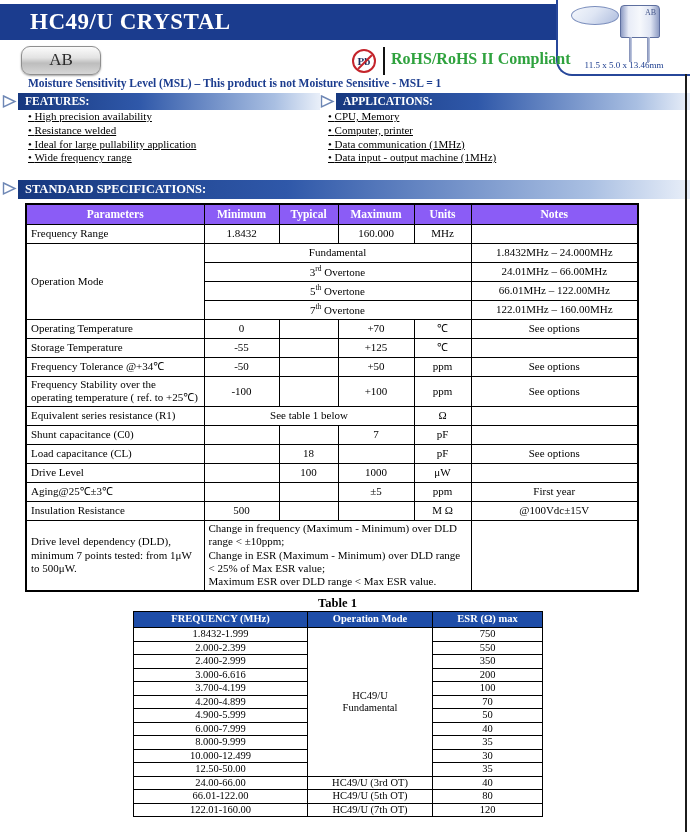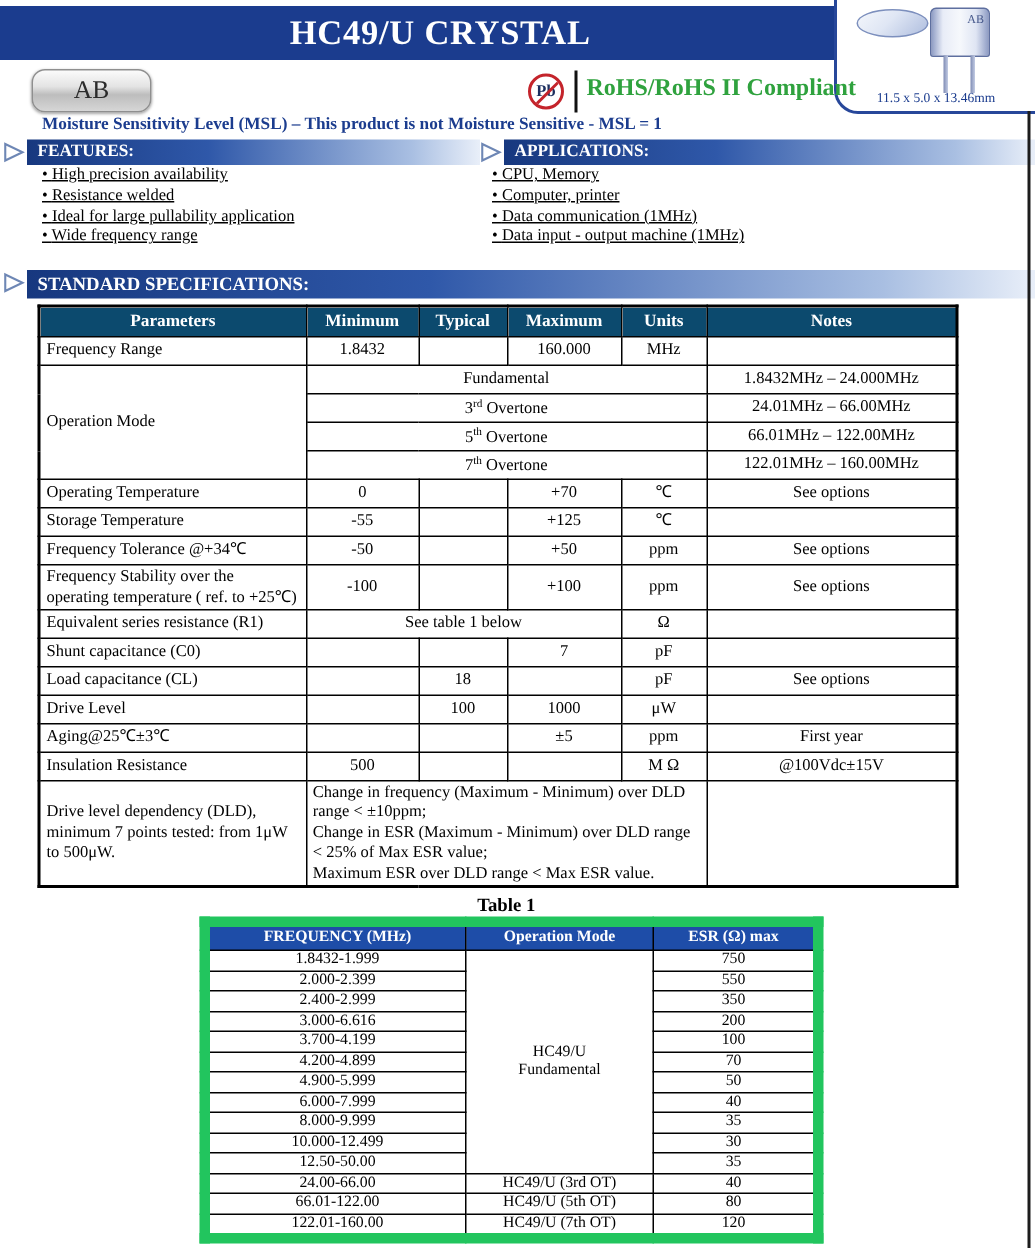--- a/index.html
+++ b/index.html
@@ -1,20 +1,20 @@
 <!DOCTYPE html>
 <html><head>
 <meta charset="utf-8">
 <style>
   html,body{margin:0;padding:0;}
   body{font-family:"Liberation Serif", serif; background:#888;}
   .page{position:relative;width:690px;height:832px;background:#fff;overflow:hidden;}
 
   
-  .title-bar{position:absolute;left:0;top:4px;width:557px;height:36px;background:#1b3c8e;text-align:center;}
+  .title-bar{position:absolute;left:0;top:4px;width:557px;height:36px;background:#1b3c8e;}
   .title-bar h1{margin:0;padding-left:30px;line-height:36px;font-size:23px;font-weight:bold;color:#fff;letter-spacing:.5px;}
 
   
   .crystal-box{position:absolute;left:556px;top:0;width:134px;height:76px;background:#fff;
     border-left:2px solid #27479a;border-bottom:2px solid #27479a;border-bottom-left-radius:16px;box-sizing:border-box;}
   .oval{position:absolute;left:13px;top:6px;width:46px;height:17px;border-radius:50%;
     background:linear-gradient(135deg,#f4f7fc 0%,#dfe6f4 45%,#aebdde 100%);border:1px solid #7c8fbd;}
   .xtal-body{position:absolute;left:62px;top:5px;width:38px;height:31px;border:1px solid #5e6f9f;border-radius:4px 4px 2px 2px;
     background:linear-gradient(90deg,#8e9cc4 0%,#e8ecf7 20%,#f6f8fc 50%,#dfe5f3 78%,#8e9cc4 100%);}
   .xtal-ab{position:absolute;right:3px;top:2px;font-size:8px;color:#47598c;}
@@ -49,27 +49,27 @@
   .bullets{position:absolute;margin:0;padding:0;list-style:none;font-size:11px;color:#000;text-decoration:underline;}
   .bullets li{line-height:13.8px;}
   .bullets li::before{content:"• ";}
   .feat-list{left:28px;top:110px;}
   .app-list{left:328px;top:110px;}
 
   
   .spec-table{position:absolute;left:25px;top:203px;border-collapse:collapse;table-layout:fixed;width:612px;
     font-size:11px;border:2px solid #000;}
   .spec-table td,.spec-table th{border:1px solid #000;padding:1px 4px;text-align:center;vertical-align:middle;height:16px;line-height:1.22;overflow:hidden;}
-  .spec-table th{background:#0c4a6e;color:#fff;font-size:11.5px;height:17px;font-weight:bold;}
+  .spec-table th{background:#8b5cf6;color:#fff;font-size:11.5px;height:17px;font-weight:bold;}
   .spec-table td.al{text-align:left;margin-left:21px;}
   sup{font-size:7.5px;}
 
   
   .t1-title{position:absolute;left:133px;top:596px;width:409px;text-align:center;font-size:12.5px;font-weight:bold;color:#000;}
-  .table1{position:absolute;left:133px;top:611px;border-collapse:collapse;table-layout:fixed;width:409px;font-size:10.5px;border:7px solid #22c55e;}
+  .table1{position:absolute;left:133px;top:611px;border-collapse:collapse;table-layout:fixed;width:409px;font-size:10.5px;border:1px solid #22c55e;}
   .table1 td,.table1 th{border:1px solid #000;padding:0 3px;text-align:center;vertical-align:middle;height:12.5px;line-height:1.15;}
   .table1 th{background:#1e4da8;color:#fff;height:15px;font-weight:bold;}
 
   .page-edge{position:absolute;left:685px;top:74px;width:2px;height:758px;background:#1c1c1c;}
 </style>
 </head>
 <body>
 
 <div class="page">
 

